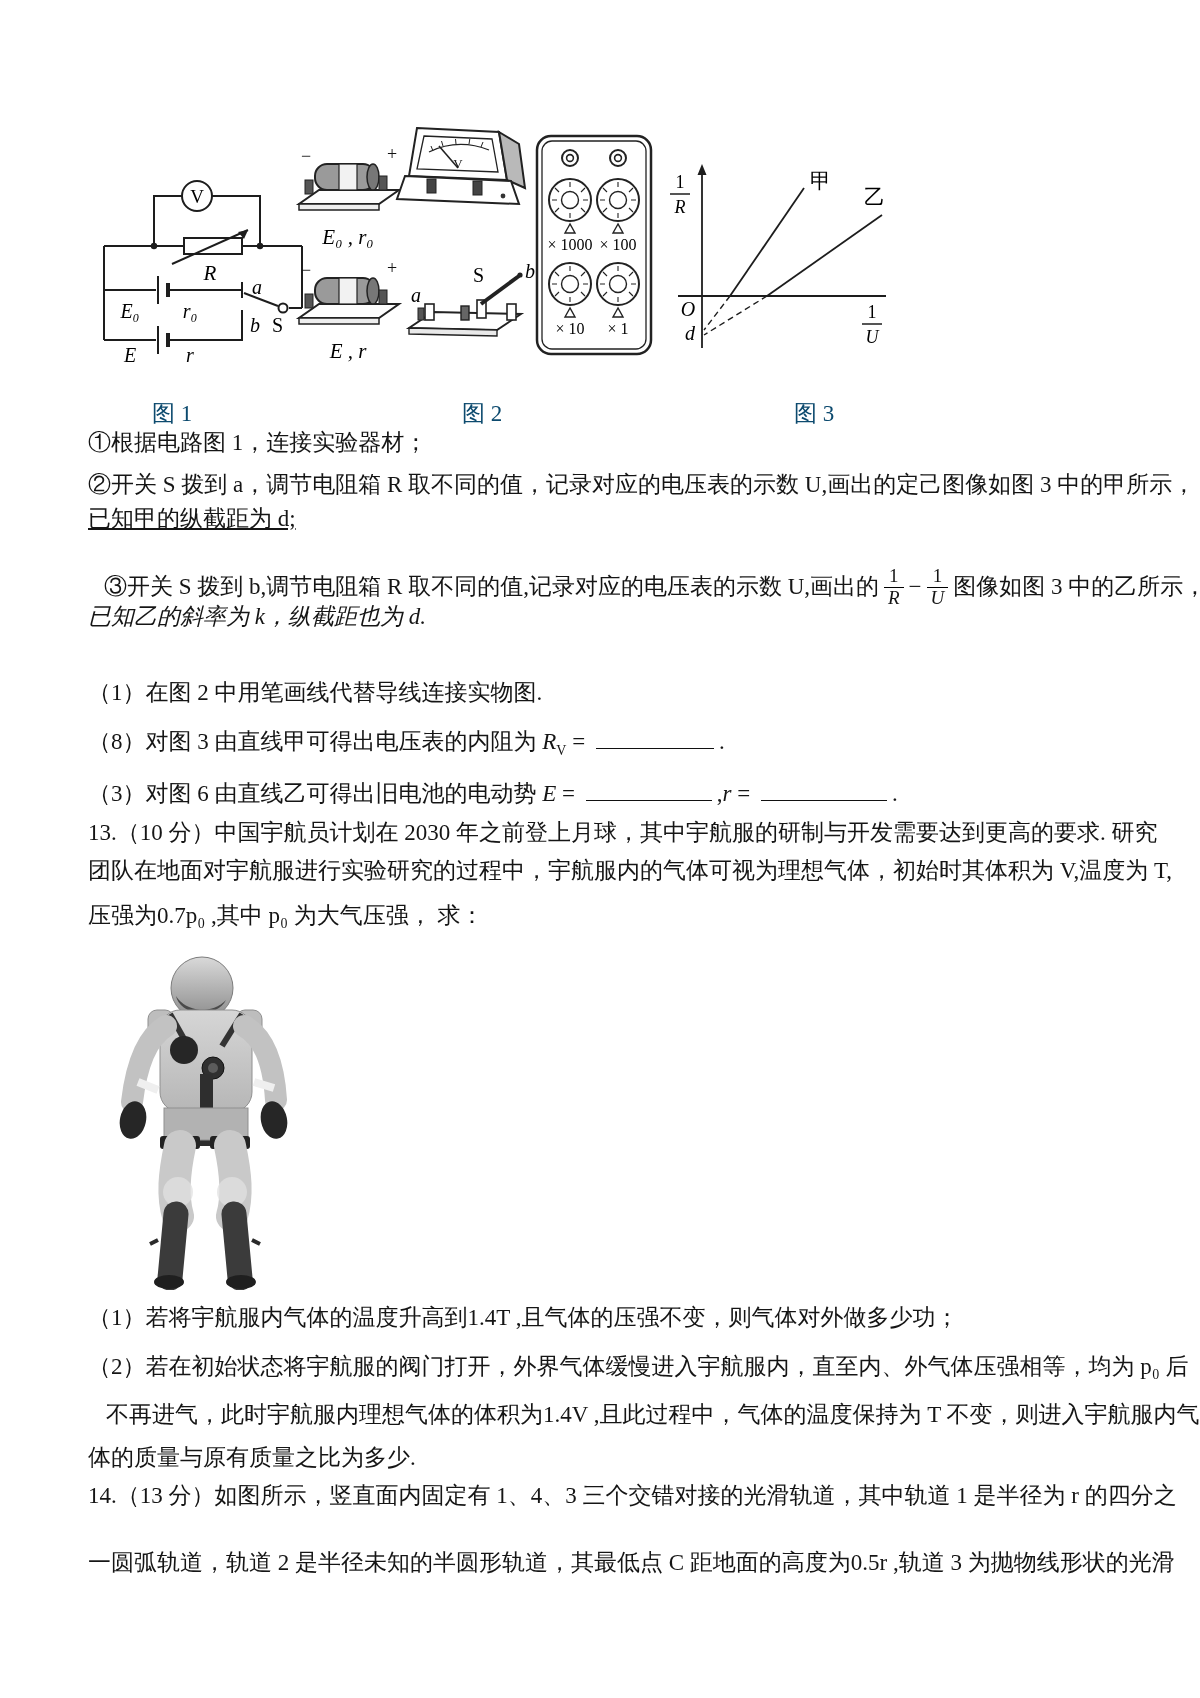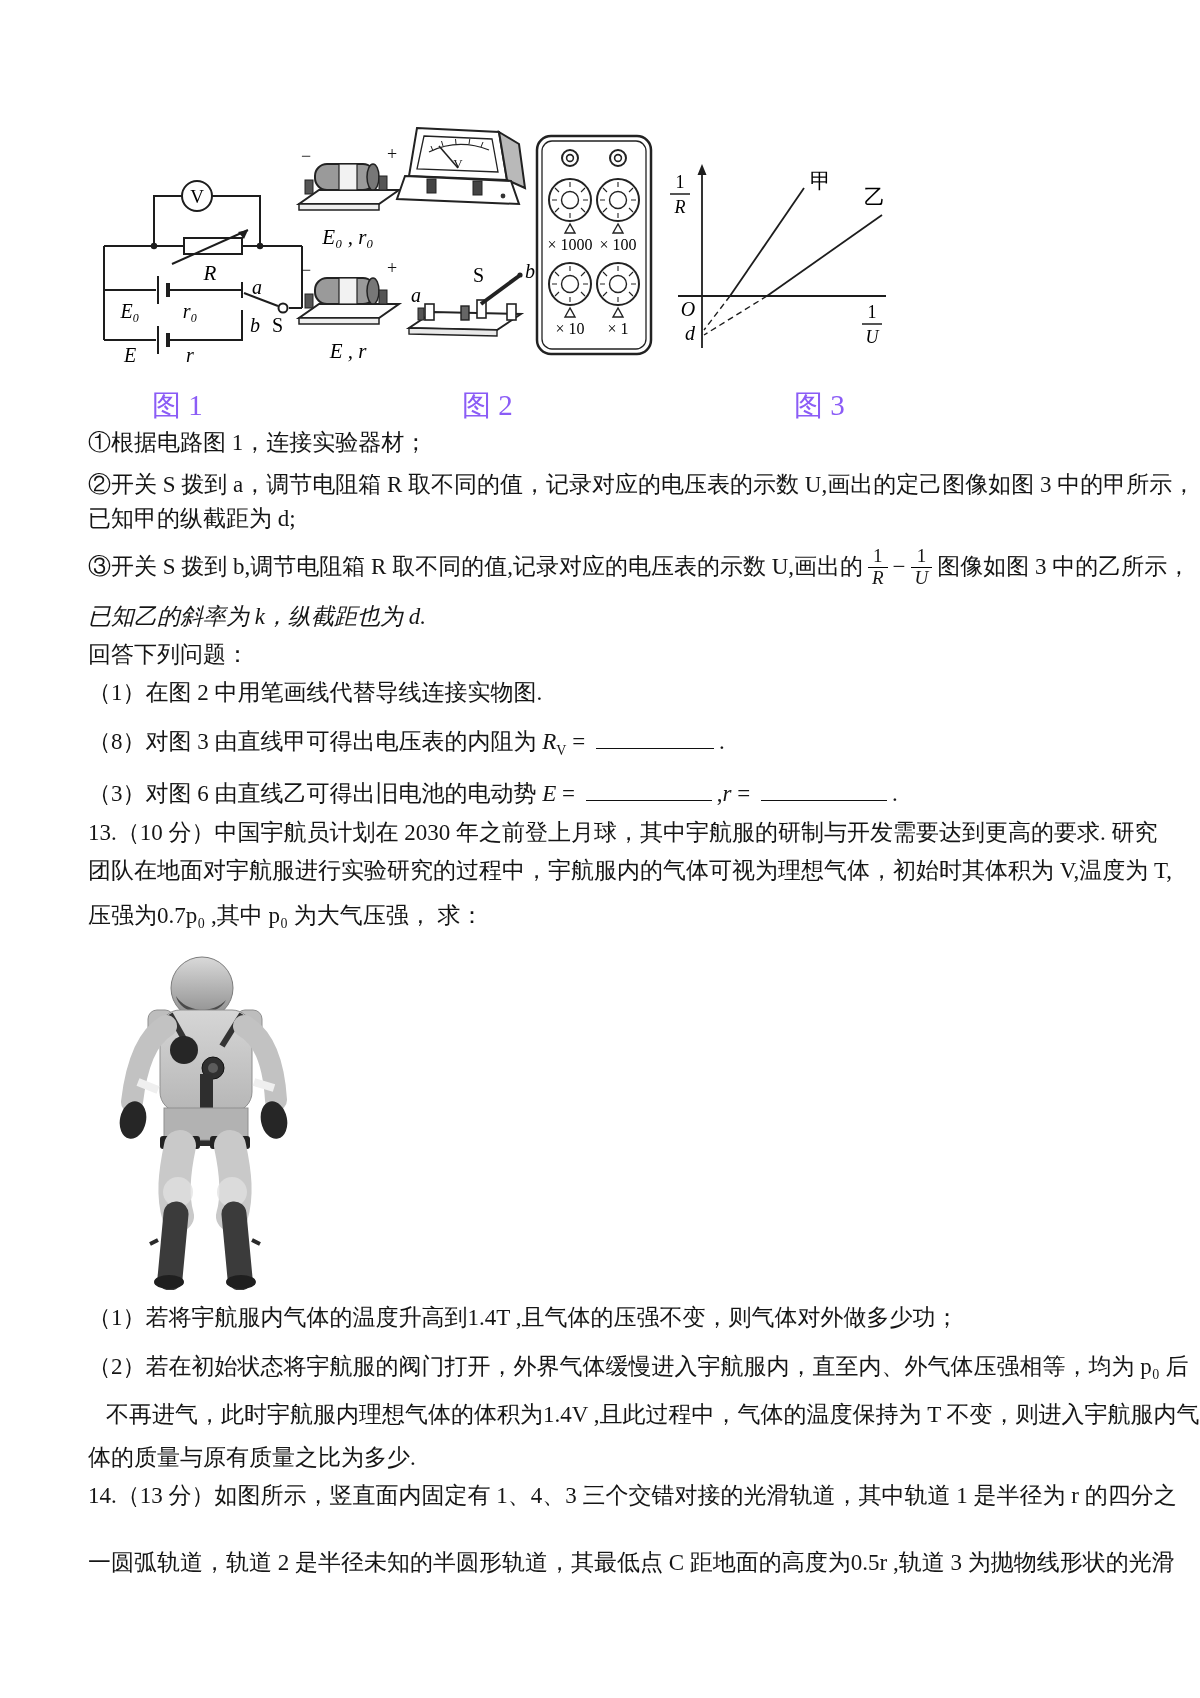--- a/index.html
+++ b/index.html
@@ -7,21 +7,21 @@
     position:relative;
     width:1200px;height:1698px;
     background:#ffffff;
     color:#151515;
     font-family:"Liberation Serif","DejaVu Serif",serif;
     font-size:23px;
     overflow:hidden;
   }
   .figures{position:absolute;left:90px;top:110px;width:1030px;height:300px;}
   .fig{position:absolute;}
-  .fig-caption{position:absolute;top:276px;font-size:29px;color:#8b5cf6;}
+  .fig-caption{position:absolute;top:288px;font-size:23px;color:#0c4a6e;}
   .cap1{left:62px;}
   .cap2{left:372px;}
   .cap3{left:704px;}
   .line{
     position:absolute;left:88px;width:1040px;
     line-height:30px;white-space:nowrap;
   }
   .var{font-style:italic;font-family:"Liberation Serif","DejaVu Serif",serif;}
   sub{font-size:14px;}
   .blank{
@@ -209,28 +209,27 @@
       <text x="40" y="182" font-size="20" font-style="italic" text-anchor="middle">d</text>
     </svg>
 
     <span class="fig-caption cap1">图 1</span>
     <span class="fig-caption cap2">图 2</span>
     <span class="fig-caption cap3">图 3</span>
   </div>
 
   <div class="line" style="top:428px;">①根据电路图 1，连接实验器材；</div>
   <div class="line" style="top:470px;">②开关 S 拨到 a，调节电阻箱 R 取不同的值，记录对应的电压表的示数 U,画出的定己图像如图 3 中的甲所示，</div>
-  <div class="line" style="top:504px;">已知甲的纵截距为 d;</div>
-
-  <div class="line" style="top:548px;">
+  <div class="line" style="top:504px;text-decoration:underline;">已知甲的纵截距为 d;</div>
+
+  <div class="line" style="top:568px;margin-left:16px;">
     <span>③开关 S 拨到 b,调节电阻箱 R 取不同的值,记录对应的电压表的示数 U,画出的</span><span class="frac"><span class="num">1</span><span class="den var">R</span></span><span>−</span><span class="frac"><span class="num">1</span><span class="den var">U</span></span><span>图像如图 3 中的乙所示，</span>
   </div>
 
   <div class="line" style="top:602px;font-style:italic;">已知乙的斜率为 k，纵截距也为 d.</div>
-  <div class="line" style="top:640px;">回答下列问题：</div>
   <div class="line" style="top:678px;">（1）在图 2 中用笔画线代替导线连接实物图.</div>
 
   <div class="line" style="top:727px;">
     <span>（8）对图 3 由直线甲可得出电压表的内阻为 </span><span class="var">R</span><sub>V</sub><span> = </span><span class="blank"></span><span>.</span>
   </div>
 
   <div class="line" style="top:779px;">
     <span>（3）对图 6 由直线乙可得出旧电池的电动势 </span><span class="var">E</span><span> = </span><span class="blank" style="width:126px;"></span><span>,</span><span class="var">r</span><span> = </span><span class="blank" style="width:126px;"></span><span>.</span>
   </div>
 

